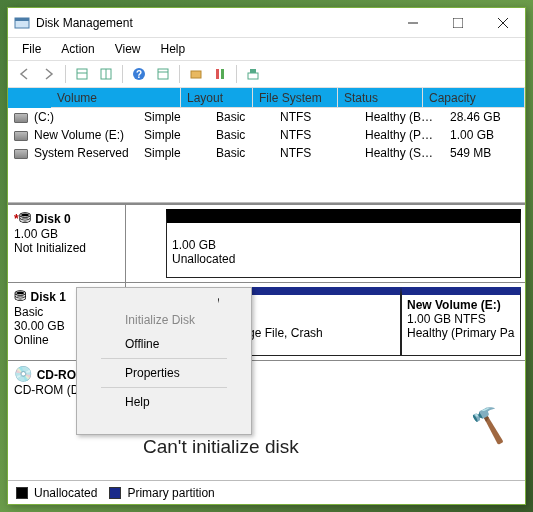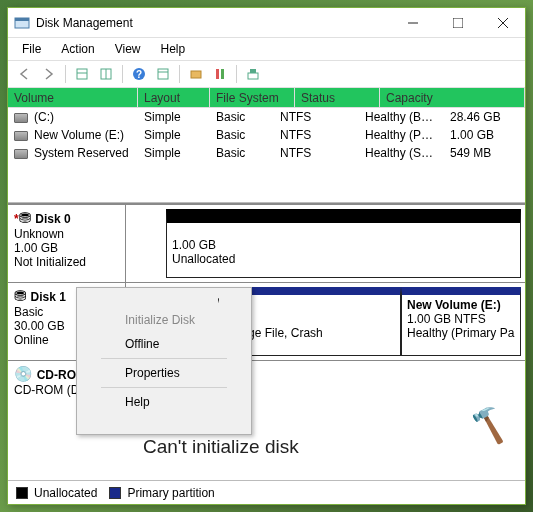--- a/index.html
+++ b/index.html
@@ -72,21 +72,22 @@
   .top-grid {
     border-bottom: 1px solid #bbb;
   }
   .grid-head, .grid-row {
     display: flex;
     align-items: center;
     height: 18px;
   }
   .grid-head {
     height: 20px;
-    background: #22c55e;
+    background: #0ea5e9;
+    padding-left: 43px;
   }
   .gh, .gc {
     padding: 0 6px;
     overflow: hidden;
     white-space: nowrap;
     text-overflow: ellipsis;
   }
   .gh {
     border-right: 1px solid #ddd;
     border-bottom: 1px solid #ddd;
@@ -328,21 +329,20 @@
       <div class="gc c5">549 MB</div>
     </div>
     <div style="height:40px"></div>
   </div>
 
   <div class="bottom-area">
 
     <div class="disk-row" style="min-height:78px;gap:36px;">
       <div class="disk-left">
         <div><span class="asterisk">*</span><span class="dicon">⛃</span><b>Disk 0</b></div>
-        <div>Unknown</div>
         <div>1.00 GB</div>
         <div>Not Initialized</div>
       </div>
       <div class="disk-right">
         <div class="part unalloc" style="flex:1;">
           <div style="height:12px"></div>
           <div>1.00 GB</div>
           <div>Unallocated</div>
         </div>
       </div>

